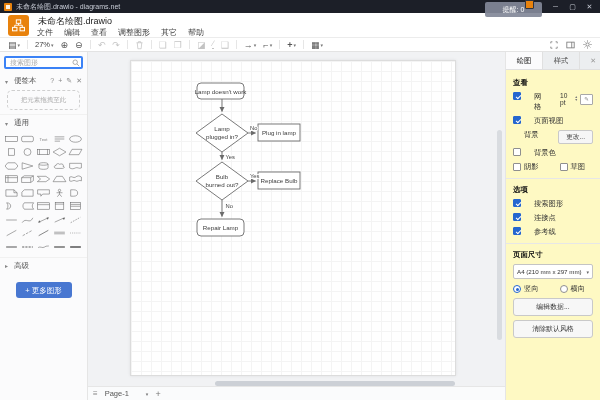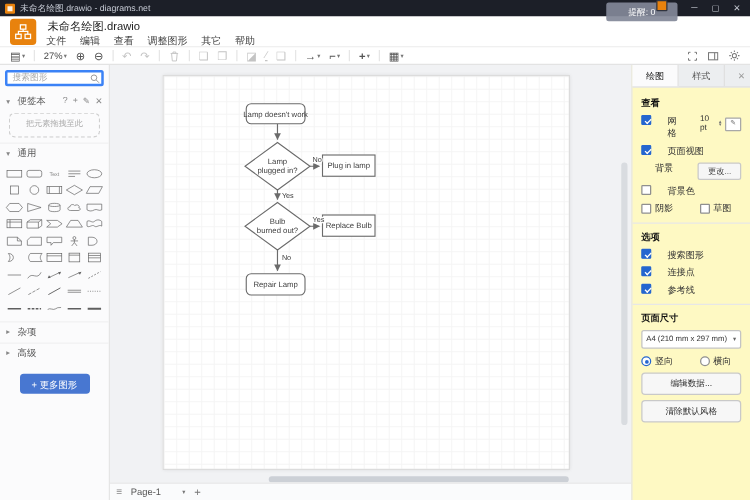--- a/index.html
+++ b/index.html
@@ -460,24 +460,20 @@
           </svg>
         </div>
         <div class="shape">
           <svg width="15" height="10" viewBox="0 0 28 18">
             <path d="M4 9h20" stroke-width="3"></path>
           </svg>
         </div>
       </div>
     <div class="side-section">
       <span class="s-caret">▸</span>
-      <span>杂项</span>
-    </div>
-    <div class="side-section">
-      <span class="s-caret">▸</span>
       <span>高级</span>
     </div>
     <button class="more-btn"><span>+</span> <span>更多图形</span></button>
   </div>
 
   <div class="canvas">
     <div class="page"></div>
     <svg class="flow" width="417" height="334" viewBox="0 0 417 334">
       <defs>
         <marker id="ah" markerWidth="8" markerHeight="8" refX="5.5" refY="3" orient="auto">

